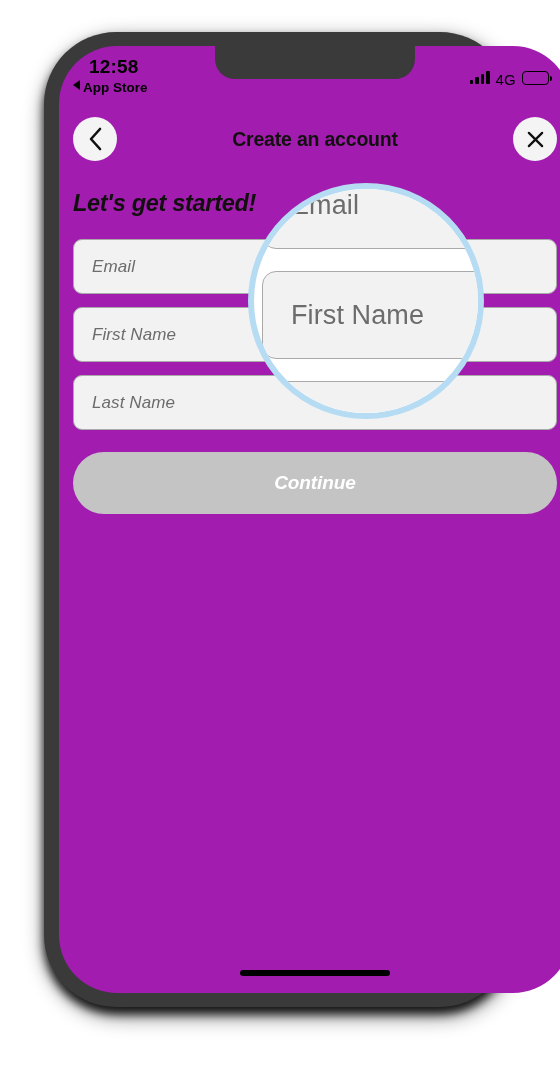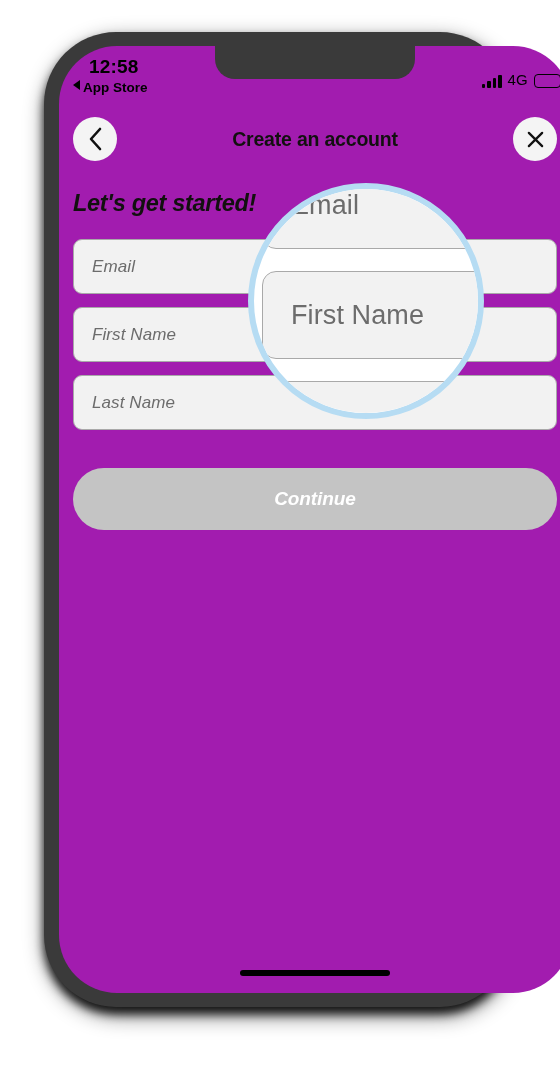--- a/index.html
+++ b/index.html
@@ -99,24 +99,24 @@
   .status-back-app .tri {
     display: inline-block;
     width: 0; height: 0;
     border-top: 5px solid transparent;
     border-bottom: 5px solid transparent;
     border-right: 7px solid #000;
   }
 
   .status-right {
     position: absolute;
-    right: 10px;
+    right: 22px;
     top: 25px;
     display: flex;
-    align-items: flex-end;
+    align-items: flex-start;
     gap: 6px;
   }
 
   .signal { display: flex; align-items: flex-end; gap: 2px; height: 13px; }
   .signal i { display:block; width:3.5px; background:#000; border-radius:1px; }
   .signal i:nth-child(1){ height:4px; }
   .signal i:nth-child(2){ height:7px; }
   .signal i:nth-child(3){ height:10px; }
   .signal i:nth-child(4){ height:13px; }
 
@@ -204,21 +204,21 @@
     cursor: text;
   }
 
   .field-placeholder {
     font-size: 17px;
     color: #6c6c6c;
     letter-spacing: .1px;
   }
 
   .continue-btn {
-    margin-top: 38px;
+    margin-top: 22px;
     height: 62px;
     border-radius: 32px;
     background: #c4c4c4;
     display: flex;
     align-items: center;
     justify-content: center;
     font-size: 19px;
     font-weight: bold;
     color: #ffffff;
     letter-spacing: -.1px;

